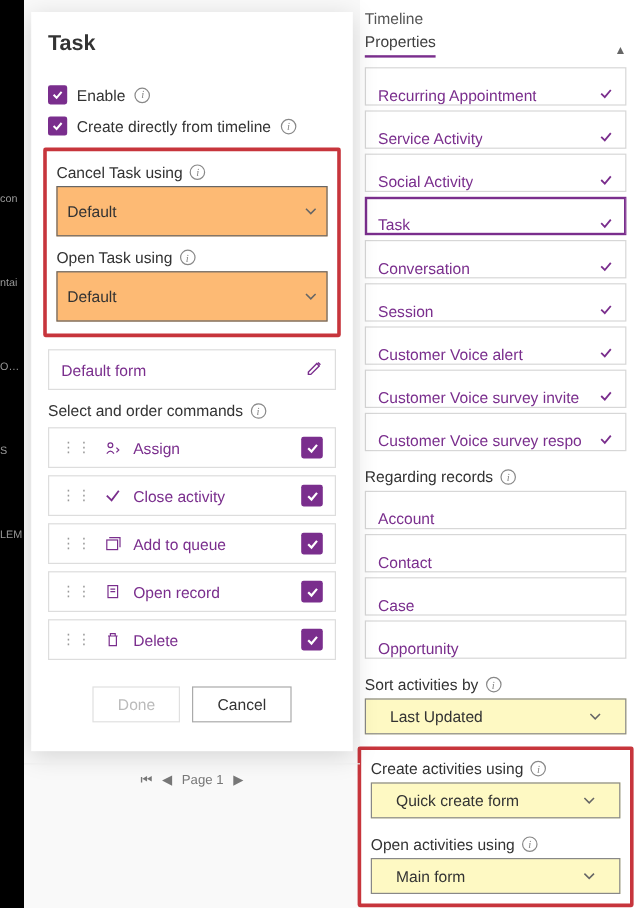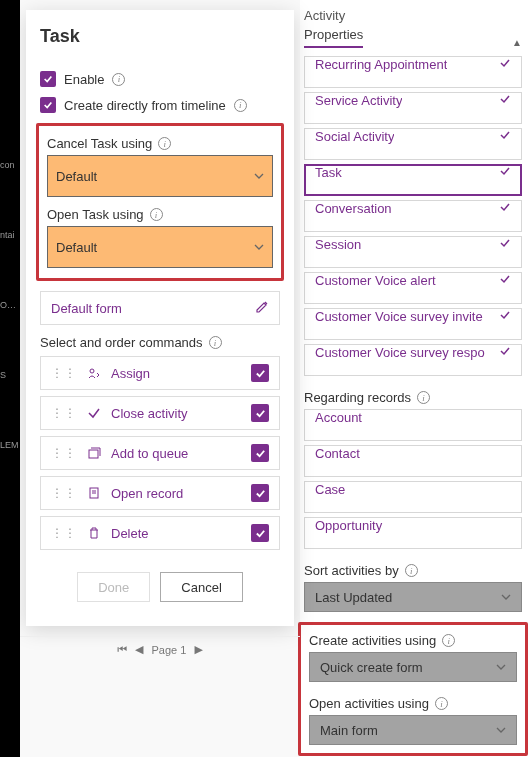--- a/index.html
+++ b/index.html
@@ -31,25 +31,25 @@
   .btn-row { display: flex; gap: 10px; justify-content: center; margin: 22px 0 8px 0; }
   .btn { height: 30px; padding: 0 20px; border: 1px solid #aaa; background: #fff; display: flex; align-items: center; cursor: pointer; font-size: 13px; }
   .btn.disabled { color: #bbb; border-color: #e0e0e0; }
   .pager { font-size: 11px; color: #777; display: flex; align-items: center; gap: 8px; justify-content: center; margin-top: 8px; border-top: 1px solid #eee; padding-top: 6px; }
 
   .r-head { font-size: 13px; color: #555; margin-bottom: 4px; }
   .r-tabs { display: flex; gap: 14px; margin-bottom: 8px; align-items: flex-end; }
   .r-tab { font-size: 13px; color: #555; padding-bottom: 4px; }
   .r-tab.active { border-bottom: 2px solid #7a2e8d; color: #404040; font-weight: 500; }
   .r-collapse { margin-left: auto; font-size: 10px; color: #666; }
-  .r-item { border: 1px solid #d7d7d7; height: 32px; display: flex; align-items: flex-start; padding: 0 10px; color: #7a2e8d; margin-bottom: 4px; justify-content: space-between; font-size: 13px; background: #fff; }
+  .r-item { border: 1px solid #d7d7d7; height: 32px; display: flex; align-items: flex-end; padding: 0 10px; color: #7a2e8d; margin-bottom: 4px; justify-content: space-between; font-size: 13px; background: #fff; }
   .r-item .check { color: #7a2e8d; }
   .r-item.selected { border-color: #7a2e8d; outline: 1px solid #7a2e8d; outline-offset: -2px; }
   .r-label { margin: 14px 0 4px 0; font-size: 13px; display: flex; align-items: center; gap: 6px; }
-  .r-select { width: 100%; border: 1px solid #888; height: 30px; padding: 0 10px; background: #a3a3a3; display: flex; align-items: center; justify-content: space-between; font-size: 13px; color: #333; }
+  .r-select { width: 100%; border: 1px solid #888; height: 30px; padding: 0 20px; background: #fef9c3; display: flex; align-items: center; justify-content: space-between; font-size: 13px; color: #333; }
   .highlight-red-right { border: 3px solid #c7353c; padding: 4px 8px 8px 8px; margin: 10px -6px 0 -6px; border-radius: 2px; }
   .chev-down { display:inline-block; }
   .txt-clip { white-space: nowrap; overflow: hidden; text-overflow: clip; }
 </style>
 </head>
 <body>
 
 <div class="root">
 
   <div class="left-strip">
@@ -212,21 +212,21 @@
 
     <div class="pager">
       <span>⏮</span>
       <span>◀</span>
       <span>Page 1</span>
       <span>▶</span>
     </div>
   </div>
 
   <div class="right-col">
-    <div class="r-head">Activity</div>
+    <div class="r-head">Timeline</div>
     <div class="r-tabs">
       <div class="r-tab active">Properties</div>
       <div class="r-collapse">▲</div>
     </div>
 
     <div id="activity-list">
         <div class="r-item">
           <span class="txt-clip">Recurring Appointment</span>
           <span class="check"><svg width="12" height="12" viewBox="0 0 12 12">
               <path d="M2 6 L5 9 L10 3" stroke="#7a2e8d" stroke-width="1.5" fill="none"></path>

